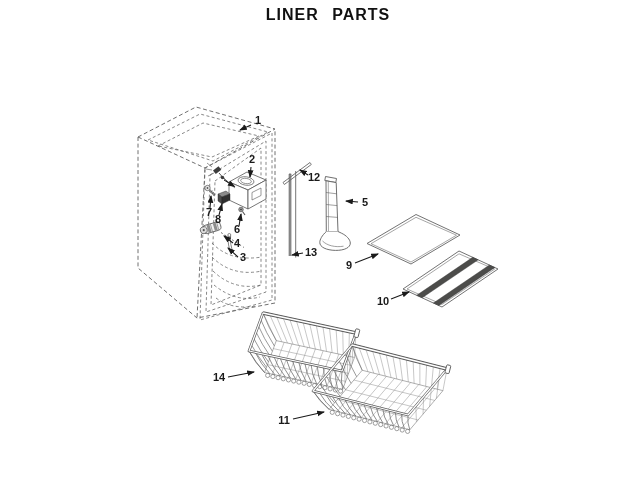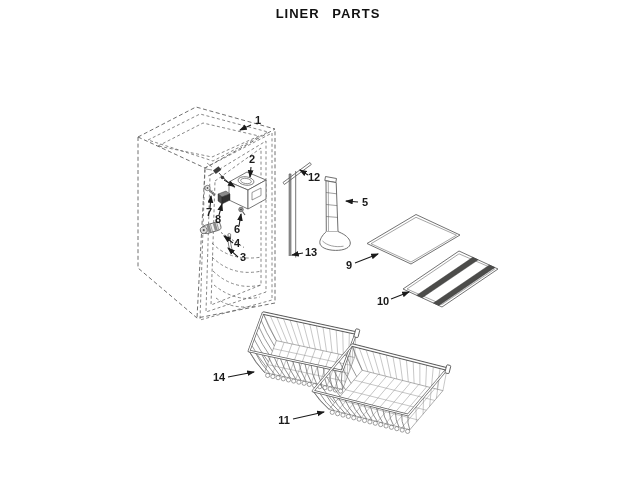--- a/index.html
+++ b/index.html
@@ -1,20 +1,20 @@
 <!DOCTYPE html>
 <html><head>
 <meta charset="utf-8">
 <style>
   html,body{margin:0;padding:0;background:#fff;}
   body{width:640px;height:480px;overflow:hidden;position:relative;
        font-family:"Liberation Sans",sans-serif;}
   .stage{position:absolute;inset:0;background:#fff;}
   h1.title{position:absolute;top:6px;left:0;right:0;margin:0;text-align:center;
-       font-family:"Liberation Sans",sans-serif;font-size:13px;font-weight:bold;
+       font-family:"Liberation Sans",sans-serif;font-size:16px;font-weight:bold;
        color:#111;letter-spacing:1px;word-spacing:8px;padding-left:16px;}
   svg.scene{position:absolute;left:0;top:0;}
   .plabel{font-family:"Liberation Sans",sans-serif;font-size:11px;font-weight:bold;
        fill:#1a1a1a;text-anchor:middle;}
   .leader{stroke:#1a1a1a;stroke-width:1.05;}
   .cab{stroke:#606060;stroke-width:0.9;fill:none;stroke-dasharray:4 2.6;}
   .cab2{stroke:#6a6a6a;stroke-width:0.8;fill:none;stroke-dasharray:3 2.4;}
 </style>
 </head>
 <body>

